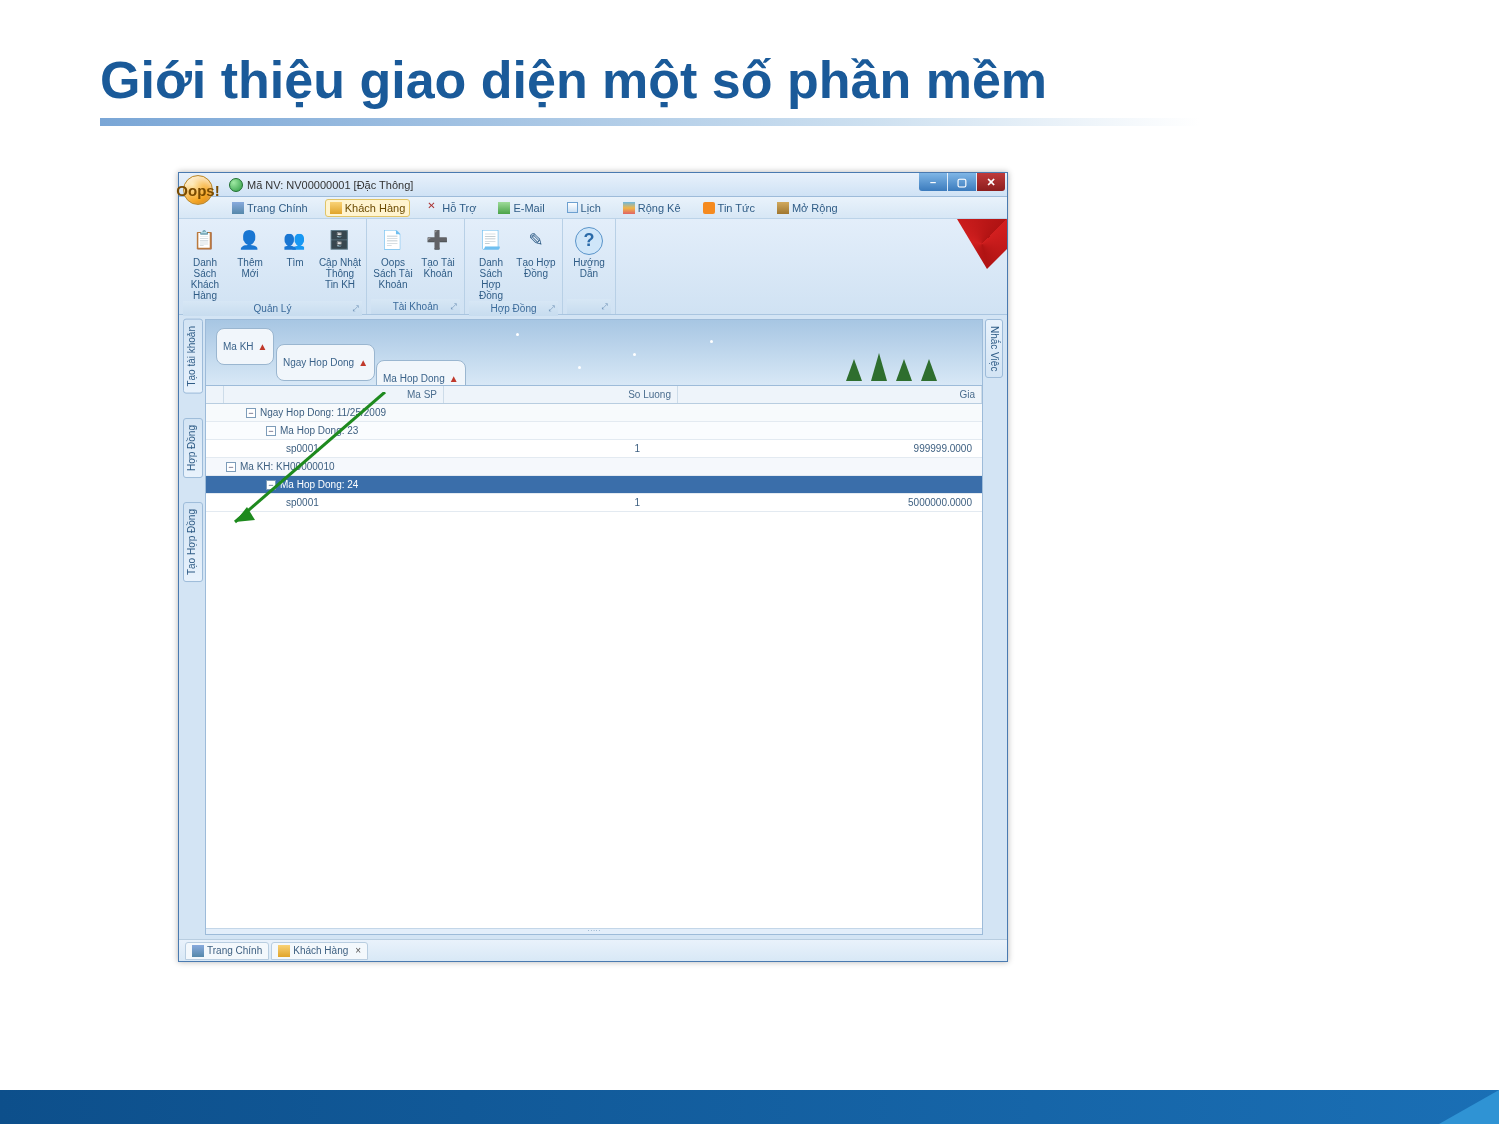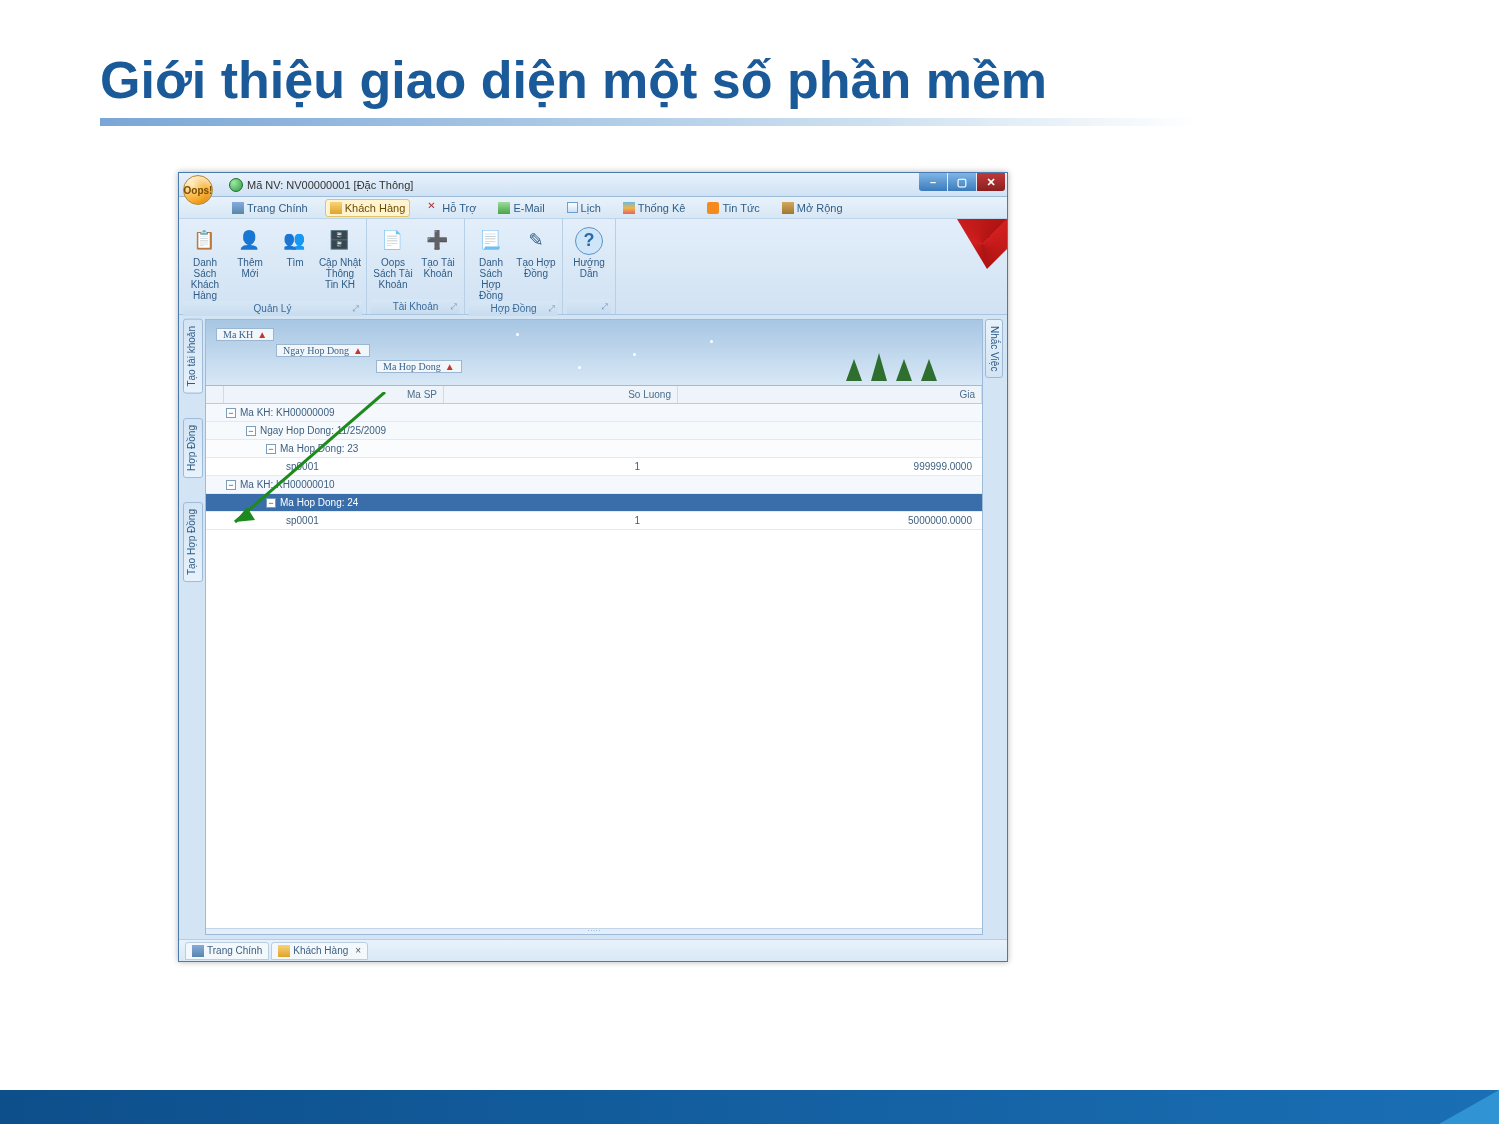--- a/index.html
+++ b/index.html
@@ -76,21 +76,21 @@
   }
   .orb {
     width: 30px;
     height: 30px;
     background: radial-gradient(circle at 30% 30%, #ffe9b0, #f5a623 60%, #c36b00);
     border-radius: 50%;
     border: 1px solid #b98a30;
     position: absolute;
     left: 4px;
     top: 2px;
-    font-size: 10px;
+    font-size: 15px;
     font-weight: bold;
     color: #7a4b00;
     display: flex;
     align-items: center;
     justify-content: center;
     box-shadow: inset 0 4px 6px rgba(255,255,255,.7);
   }
   .title-left {
     margin-left: 44px;
     display: flex;
@@ -252,26 +252,25 @@
   }
   .snow-dot { position:absolute;width:3px;height:3px;background:#fff;border-radius:50%;}
   .tree {
     position:absolute;bottom:4px;width:0;height:0;
     border-left:8px solid transparent;border-right:8px solid transparent;border-bottom:22px solid #2e6e2e;
   }
   .sort-pill {
     position:absolute;
     background:#f1f6fb;
     border:1px solid #9ab6d0;
-    border-radius:0;
-    padding:0 6px;
+    border-radius:8px;
+    padding:12px 6px;
     font-size:10px;
     display:flex;align-items:center;gap:4px;
     color:#3b638a;
-    font-family:Liberation Serif, serif;
   }
   .sort-ico { color:#c0392b;font-size:10px;}
   .col-header {
     display:flex;
     background:#eef4fa;
     border-bottom:1px solid #b8cde0;
     font-size:10px;
     color:#4b6d8e;
   }
   .ch {
@@ -361,21 +360,21 @@
       <div class="menu-item">
         <span class="mi-icon mi-email"></span>
         <span>E-Mail</span>
       </div>
       <div class="menu-item">
         <span class="mi-icon mi-lich"></span>
         <span>Lịch</span>
       </div>
       <div class="menu-item">
         <span class="mi-icon mi-tk"></span>
-        <span>Thống Kê</span>
+        <span>Rộng Kê</span>
       </div>
       <div class="menu-item">
         <span class="mi-icon mi-tin"></span>
         <span>Tin Tức</span>
       </div>
       <div class="menu-item">
         <span class="mi-icon mi-mr"></span>
         <span>Mở Rộng</span>
       </div>
     </div>
@@ -486,21 +485,20 @@
 
         <div class="col-header">
           <div class="ch ch-arrow"></div>
           <div class="ch ch-masp">Ma SP</div>
           <div class="ch ch-sl">So Luong</div>
           <div class="ch ch-gia">Gia</div>
         </div>
 
         <div class="grid-rows">
 
-          <div class="grow grp-l0"><span class="toggle">−</span><span>Ma KH: KH00000009</span></div>
           <div class="grow grp-l1"><span class="toggle">−</span><span>Ngay Hop Dong: 11/25/2009</span></div>
           <div class="grow grp-l2"><span class="toggle">−</span><span>Ma Hop Dong: 23</span></div>
           <div class="grow item-row">
             <div class="cell cell-masp">sp0001</div>
             <div class="cell cell-sl">1</div>
             <div class="cell cell-gia">999999.0000</div>
           </div>
 
           <div class="grow grp-l0"><span class="toggle">−</span><span>Ma KH: KH00000010</span></div>
           <div class="grow grp-l2 selected"><span class="toggle" style="color:#2a4d7a;">−</span><span>Ma Hop Dong: 24</span></div>

